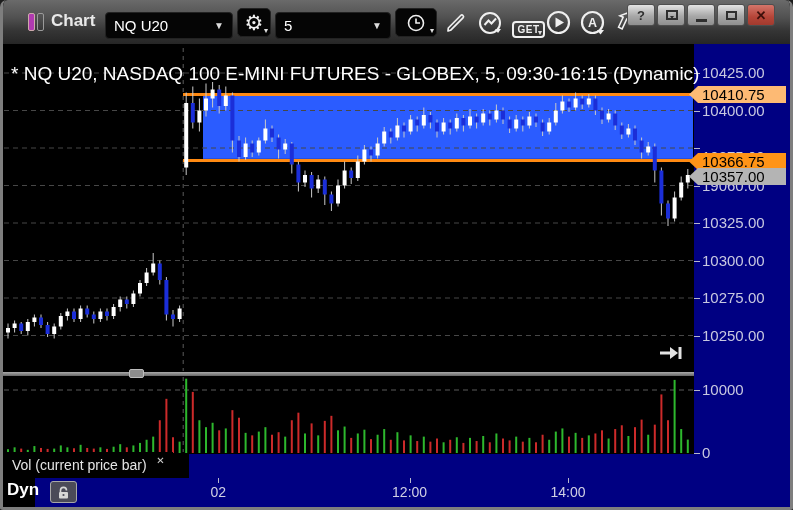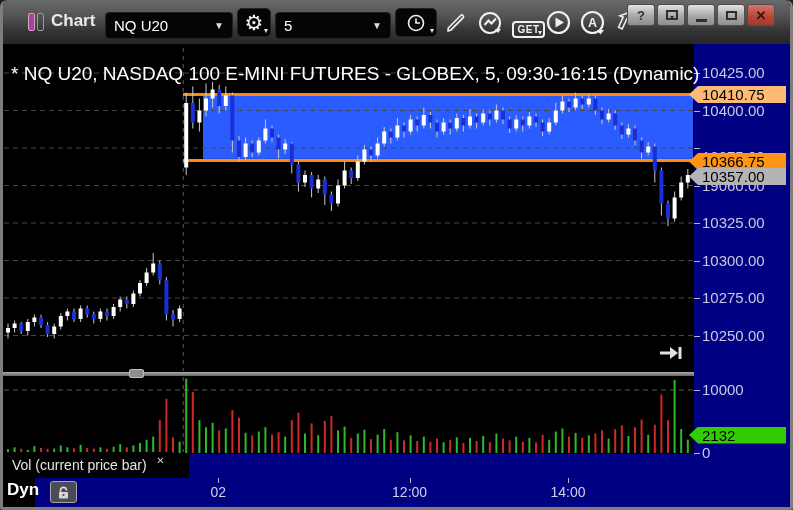--- a/index.html
+++ b/index.html
@@ -196,21 +196,20 @@
       <div class="axis-tick-h" style="top: 254px;"></div>
       <div class="axis-label" style="top: 282.5px;">10250.00</div>
       <div class="axis-tick-h" style="top: 291.5px;"></div>
       <div class="axis-label" style="top: 337px;">10000</div>
       <div class="axis-tick-h" style="top: 346px;"></div>
       <div class="axis-label" style="top: 400px;">0</div>
       <div class="axis-tick-h" style="top: 409px;"></div>
       <div class="badge" style="background: #fdba74; top: 41.875px;">10410.75</div>
       <div class="badge" style="background: rgb(255, 148, 23); top: 108.875px;">10366.75</div>
       <div class="badge" style="background: rgb(180, 180, 180); top: 124px;">10357.00</div>
-      <div class="badge" style="background: rgb(51, 204, 0); top: 382.5px;">2132</div>
     </div>
   <div class="axis-strip"></div>
   <div class="time-axis">
       <div class="time-label" style="left: 159.2px;">02</div>
       <div class="time-tick" style="left: 183.2px;"></div>
       <div class="time-label" style="left: 350.6px;">12:00</div>
       <div class="time-tick" style="left: 374.6px;"></div>
       <div class="time-label" style="left: 509px;">14:00</div>
       <div class="time-tick" style="left: 533px;"></div>
     </div>

